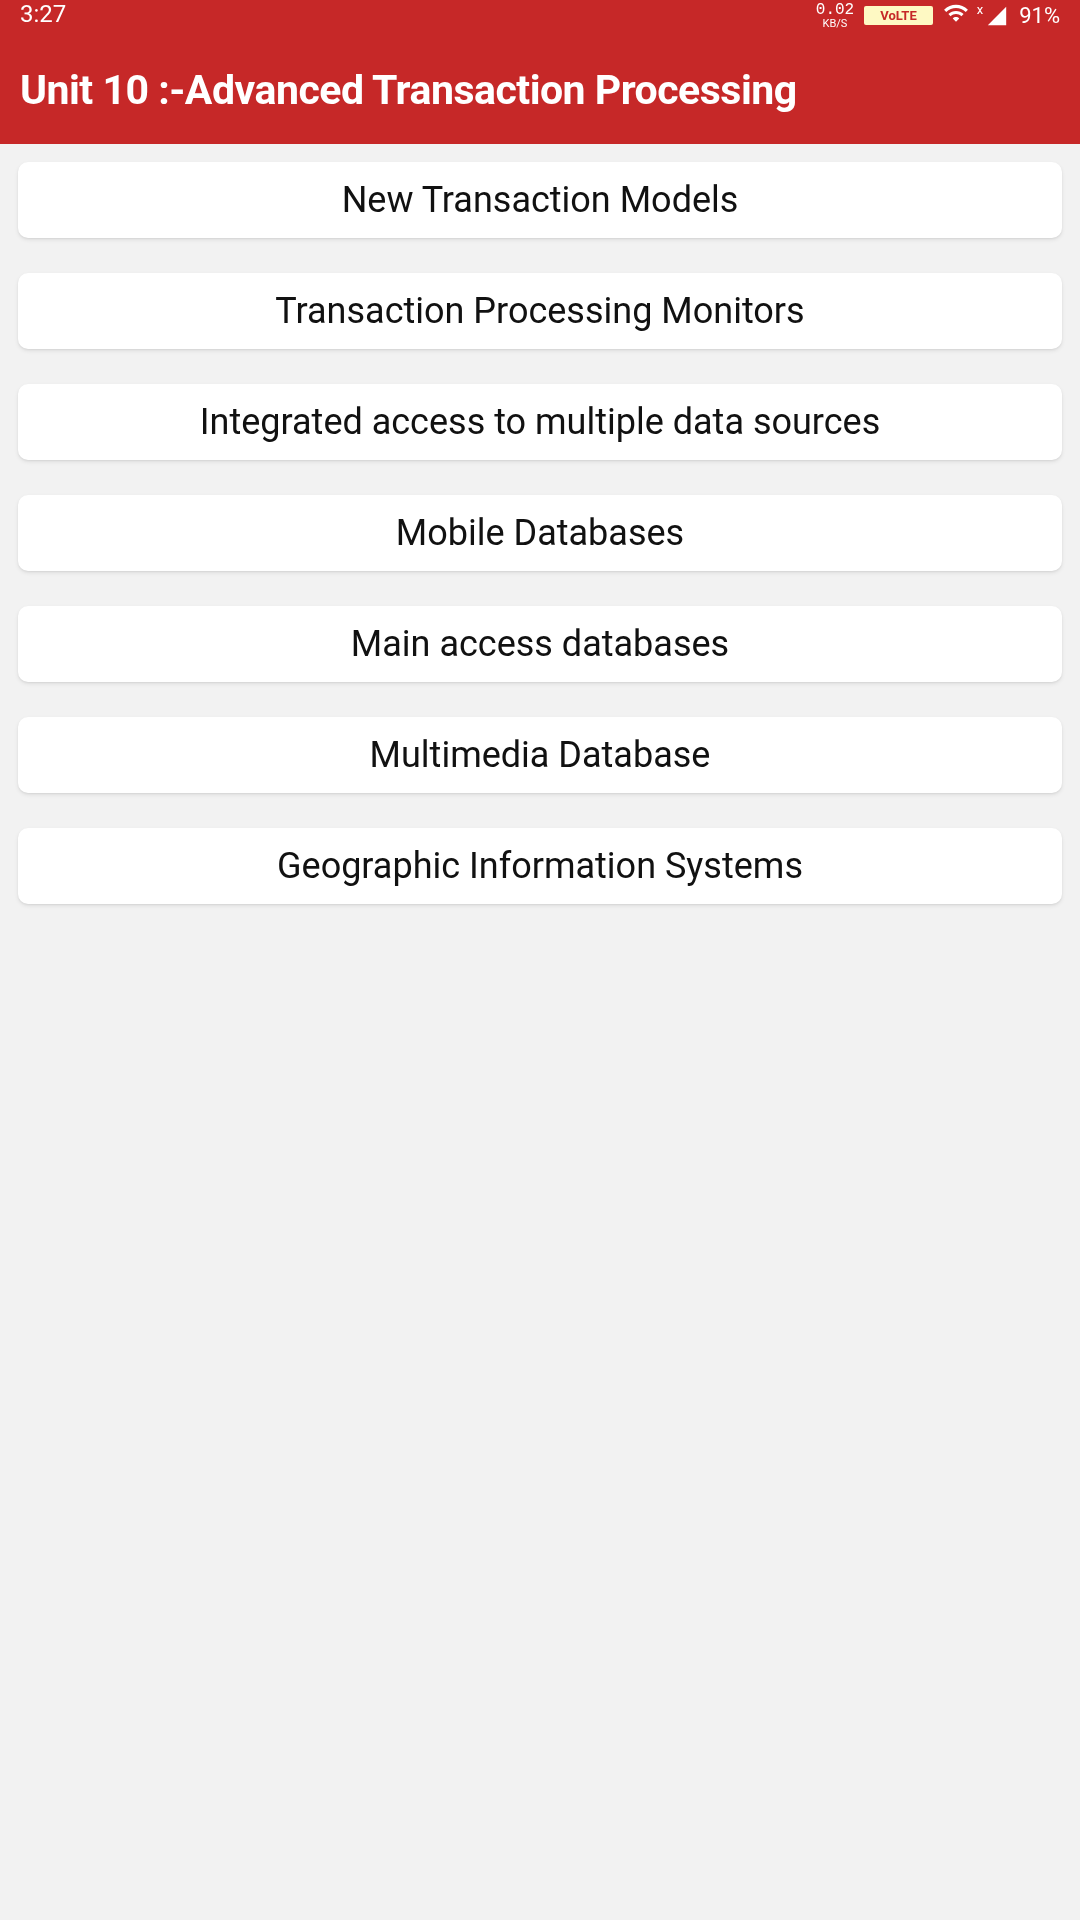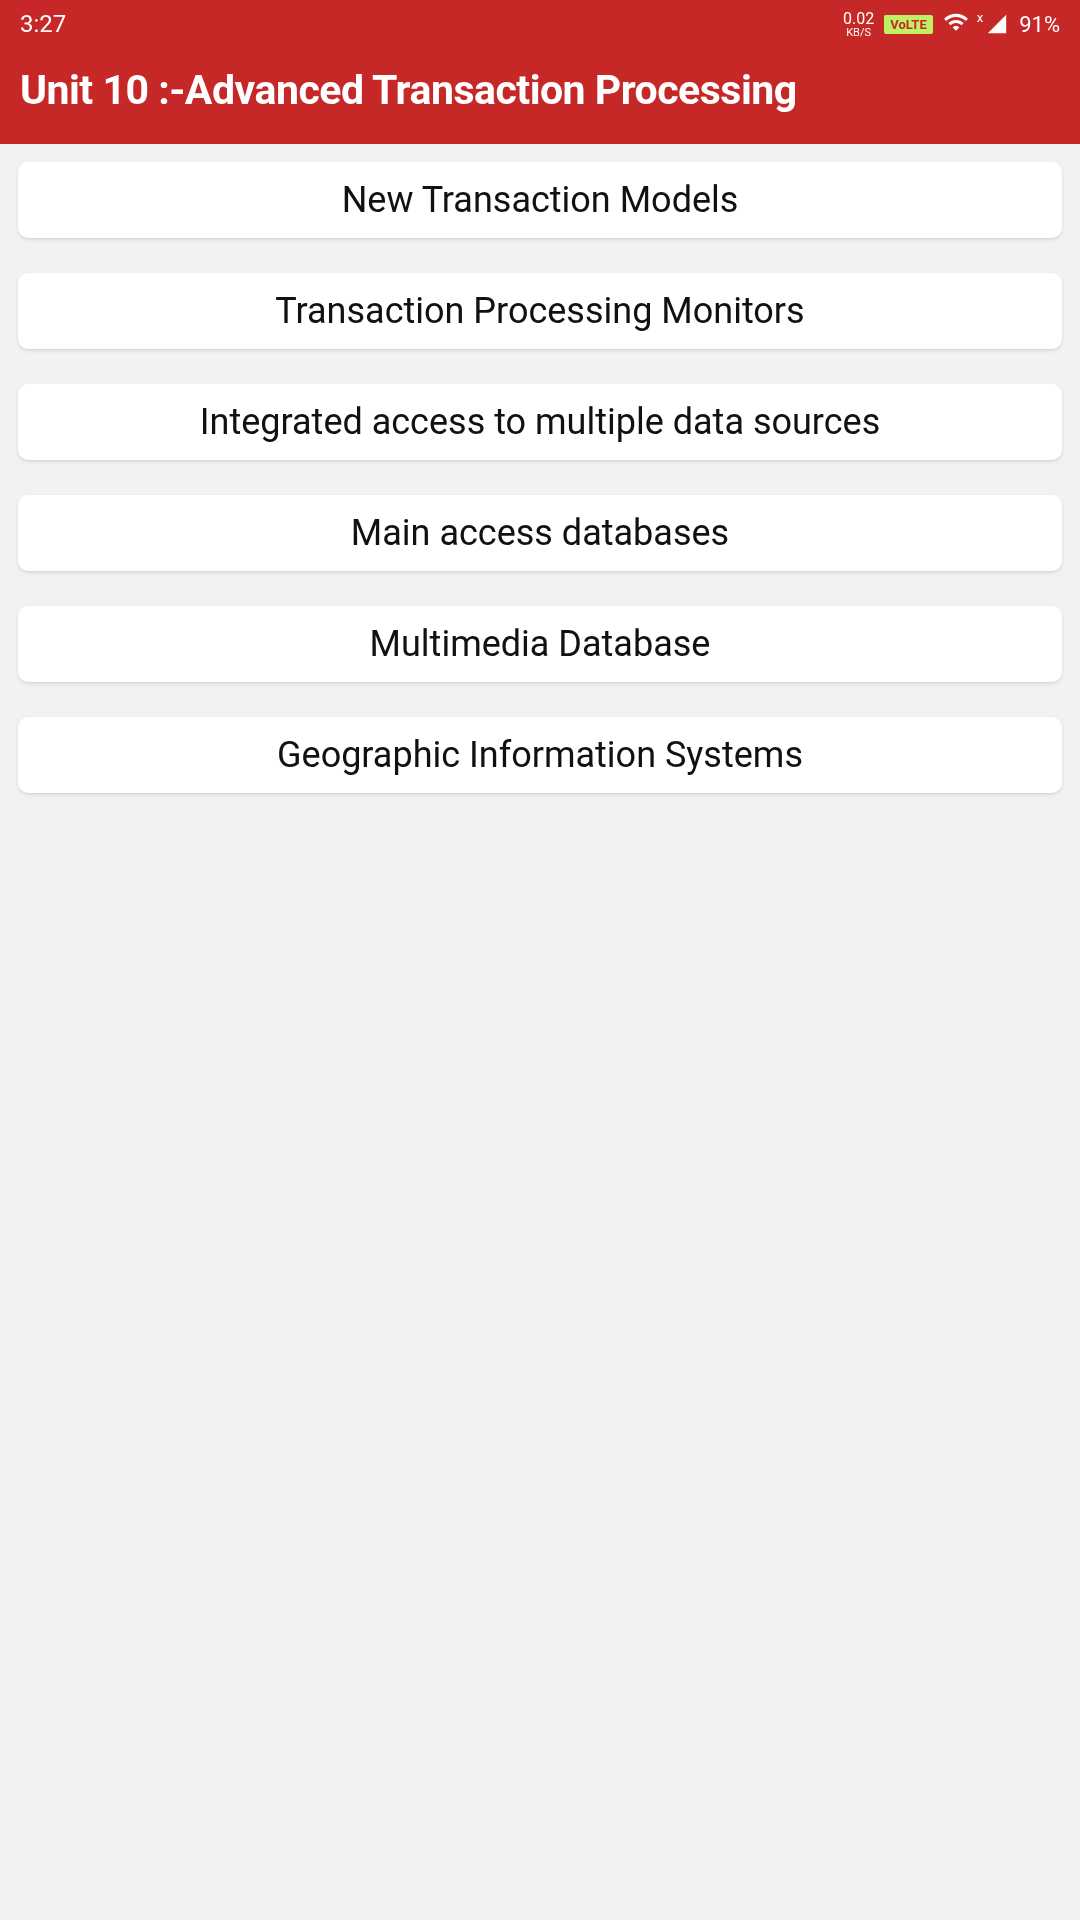--- a/index.html
+++ b/index.html
@@ -11,21 +11,21 @@
       width: 1080px;
       height: 1920px;
       font-family: -apple-system, BlinkMacSystemFont, 'Segoe UI', Roboto, Helvetica, Arial, sans-serif;
       background: #f2f2f2;
       overflow: hidden;
     }
     .status-bar {
       background: #c62828;
       height: 48px;
       display: flex;
-      align-items: center;
+      align-items: flex-start;
       justify-content: space-between;
       padding: 0 20px;
       color: white;
     }
     .status-left {
       font-size: 24px;
       font-weight: 400;
     }
     .status-right {
       display: flex;
@@ -34,30 +34,31 @@
       font-size: 20px;
     }
     .data-rate {
       display: flex;
       flex-direction: column;
       align-items: center;
       line-height: 1;
     }
     .data-rate-value {
       font-size: 16px;
+      font-family: Liberation Mono, monospace;
     }
     .data-rate-unit {
       font-size: 11px;
     }
     .volte-badge {
-      background: #bef264;
+      background: #fef9c3;
       color: #c62828;
       font-size: 13px;
       font-weight: bold;
-      padding: 2px 6px;
+      padding: 2px 16px;
       border-radius: 2px;
     }
     .wifi-icon svg {
       width: 26px;
       height: 26px;
       fill: white;
     }
     .signal-icon {
       position: relative;
       display: flex;
@@ -132,16 +133,17 @@
 </div>
 
 <div class="header">
   <div class="header-title">Unit 10 :-Advanced Transaction Processing</div>
 </div>
 
 <div class="content">
   <div class="list-item">New Transaction Models</div>
   <div class="list-item">Transaction Processing Monitors</div>
   <div class="list-item">Integrated access to multiple data sources</div>
+  <div class="list-item">Mobile Databases</div>
   <div class="list-item">Main access databases</div>
   <div class="list-item">Multimedia Database</div>
   <div class="list-item">Geographic Information Systems</div>
 </div>
 
 </body></html>

